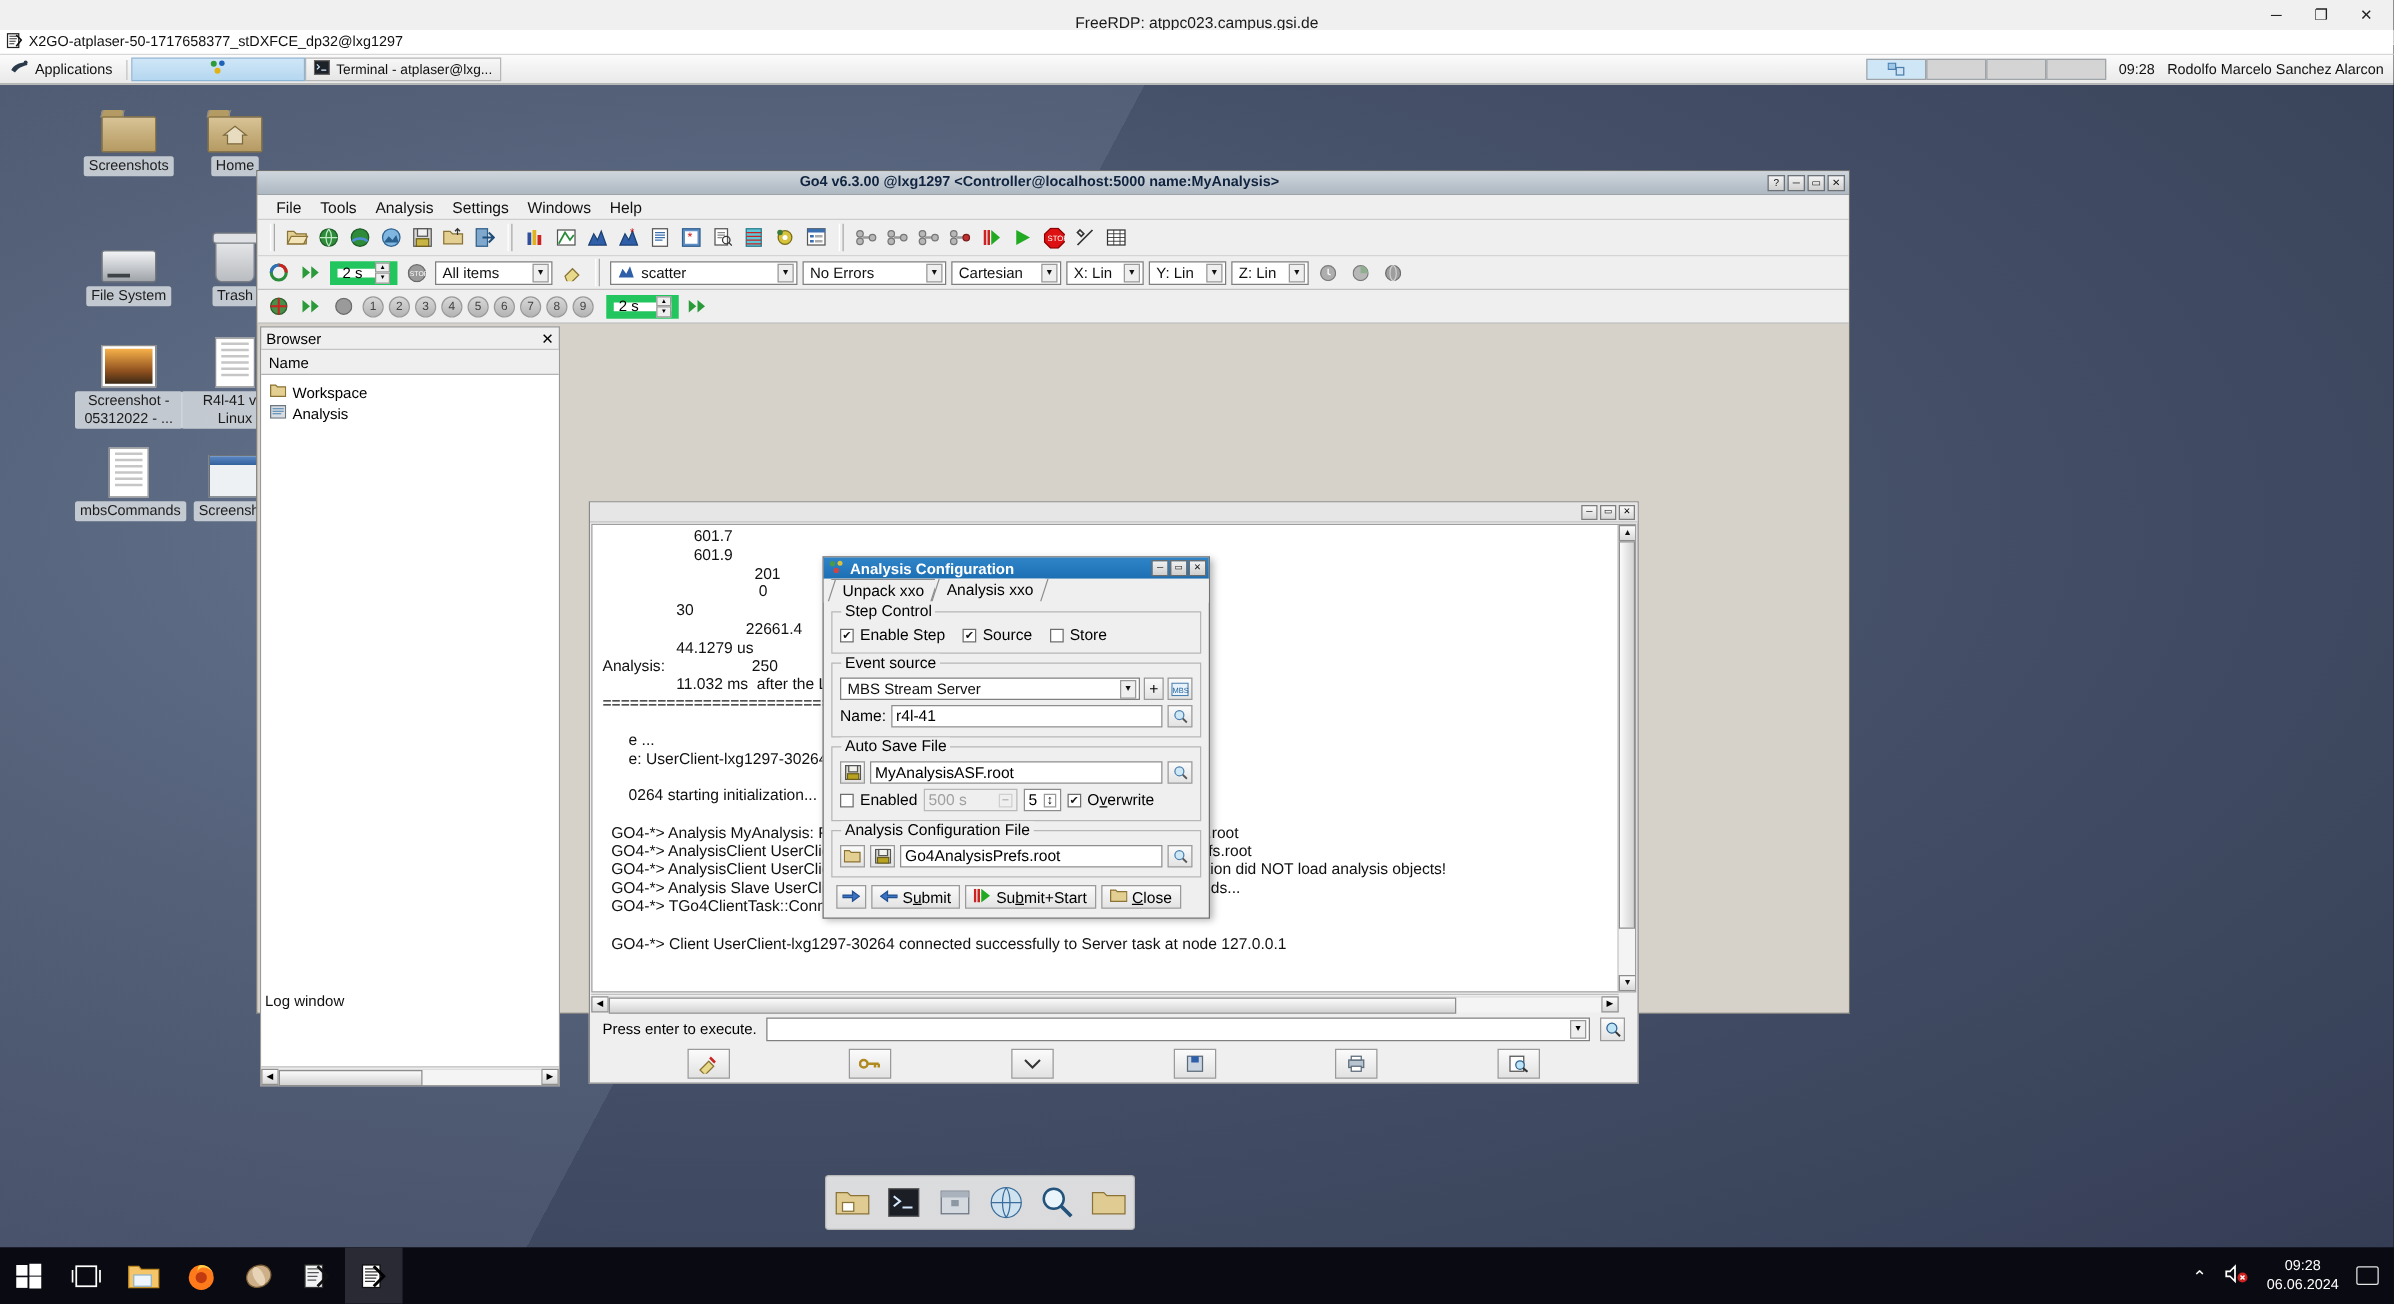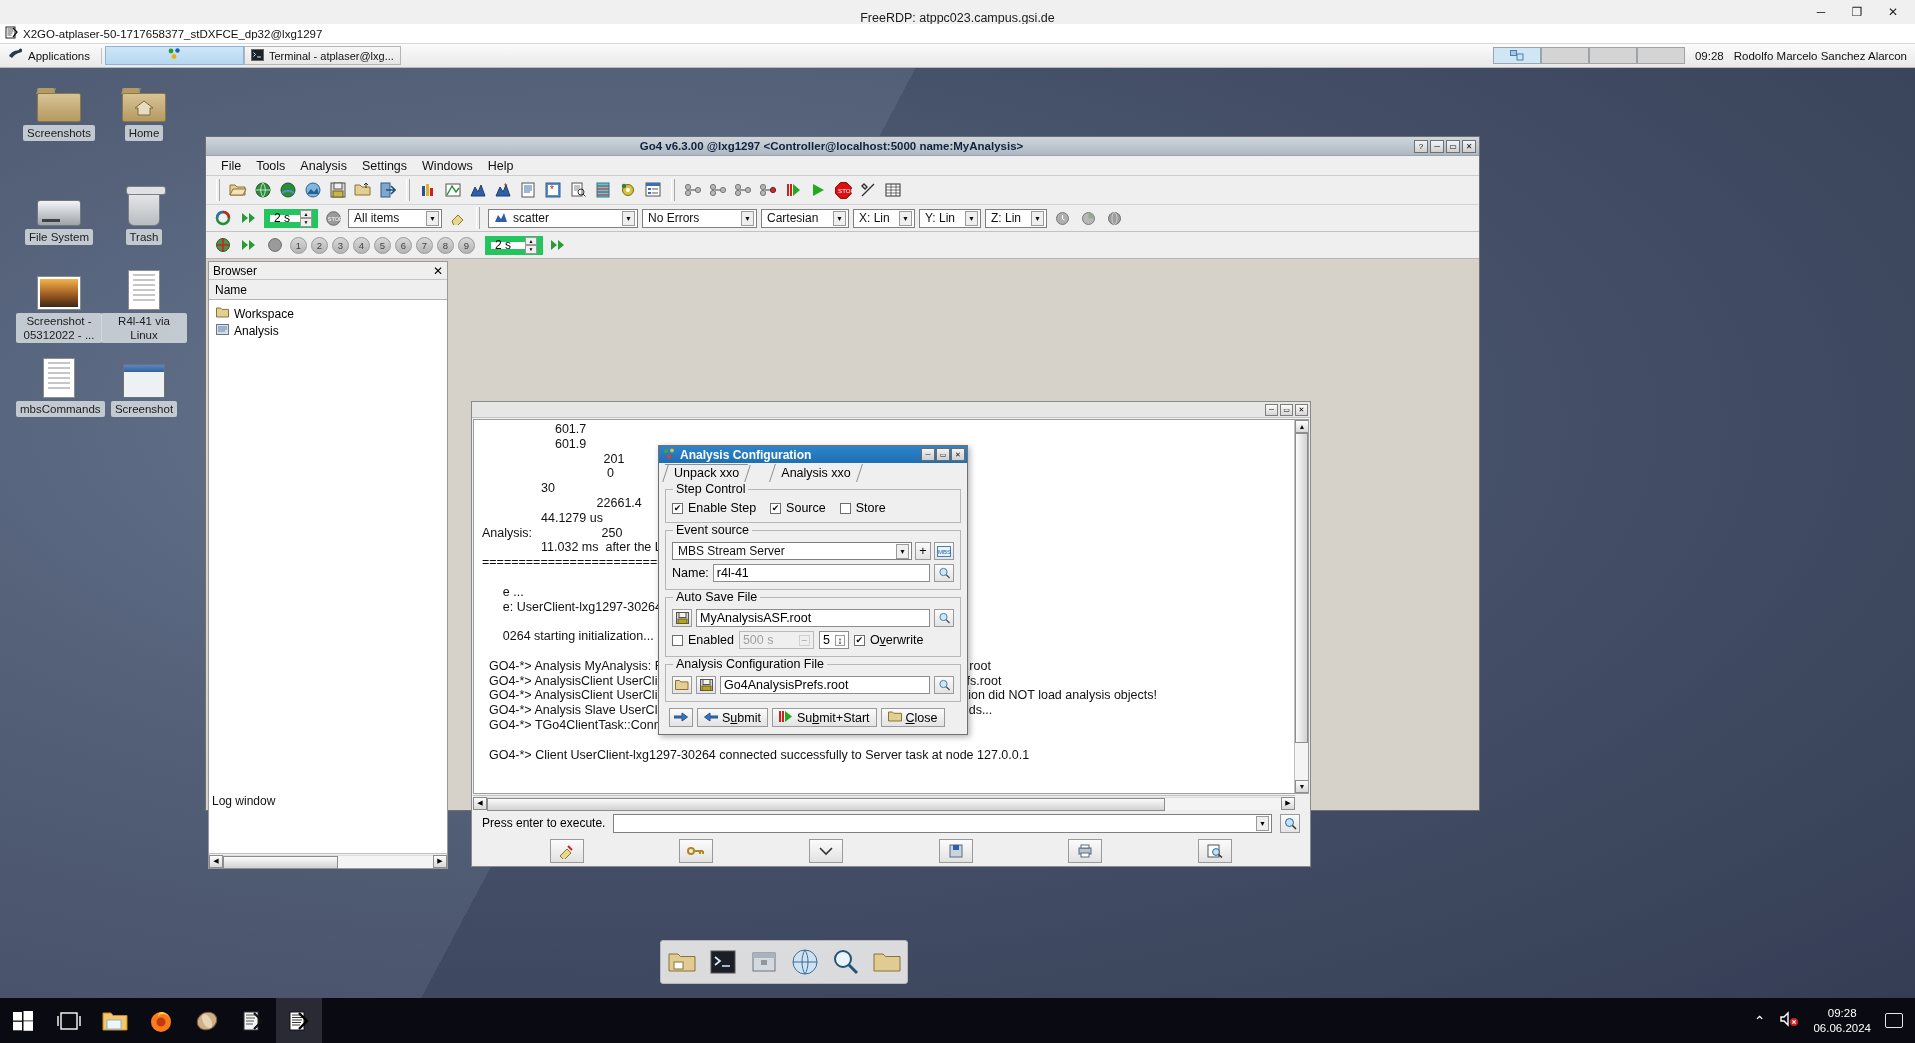--- a/index.html
+++ b/index.html
@@ -56,21 +56,21 @@
   #desktop {
     position:absolute; left:0; top:68px; width:1915px; height:930px;
     background:radial-gradient(ellipse at 32% 38%, #5f708c 0%, #4a5770 45%, #38415a 100%);
   }
   #desktop::after{
     content:""; position:absolute; inset:0;
     background:linear-gradient(118deg, rgba(255,255,255,0.05) 0 38%, rgba(0,0,0,0.06) 38% 100%);
   }
 
   .dicon {
-    position:absolute; width:86px; text-align:center; color:#fff; z-index:2;
+    position:absolute; width:86px; text-align:center; color:#fff; z-index:2;margin-left:44px;
   }
   .dicon .glyph { height:46px; display:flex; align-items:flex-end; justify-content:center; }
   .dicon .dlabel {
     display:inline-block; margin-top:3px; font-size:11.5px; color:#1c1c1c;
     background:rgba(214,219,223,0.85); border-radius:2px; padding:1px 4px; line-height:14px;
   }
 
   .folder-ico { width:44px; height:34px; position:relative; }
   .folder-ico .tab { position:absolute; left:0; top:0; width:18px; height:6px;
      background:#b49a63; border-radius:2px 2px 0 0; }
@@ -193,21 +193,21 @@
   }
   #acdlg .dtitle {
     height:17px; background:linear-gradient(#2f84c8,#1d6fb4);
     display:flex; align-items:center; padding:0 2px 0 4px; color:#fff; font-size:12px; font-weight:bold;
   }
   #acdlg .dtitle .dt-text { margin-left:5px; }
   #acdlg .dtitle .dbtns { margin-left:auto; display:flex; gap:1px; }
   .db { width:14px; height:13px; border:1px solid #6c6c6c; background:linear-gradient(#f2f2f2,#cfcfcf);
         color:#111; font-size:7px; line-height:11px; text-align:center; font-weight:normal; }
 
-  .tabs { display:flex; align-items:center; height:19px; padding-left:6px; background:#efefef;gap:24px; }
+  .tabs { display:flex; align-items:flex-start; height:19px; padding-left:6px; background:#efefef; }
   .tab { height:18px; padding:0 9px; font-size:12.5px; display:flex; align-items:center;
          background:#efefef; position:relative; }
   .tab::before { content:""; position:absolute; left:0; top:0; bottom:0; width:9px;
                  border-left:1px solid #8d8d8d; transform:skewX(-18deg); }
   .tab::after { content:""; position:absolute; right:0; top:0; bottom:0; width:9px;
                 border-right:1px solid #8d8d8d; transform:skewX(-18deg); }
   .tab.sel { border-top:1px solid #8d8d8d; }
 
   .gbox { position:relative; margin:7px 6px 0 6px; border:1px solid #b7b7b7; padding:11px 6px 7px 6px; }
   .gbox > .glabel { position:absolute; top:-8px; left:7px; background:#efefef; padding:0 3px; font-size:12.5px; }

